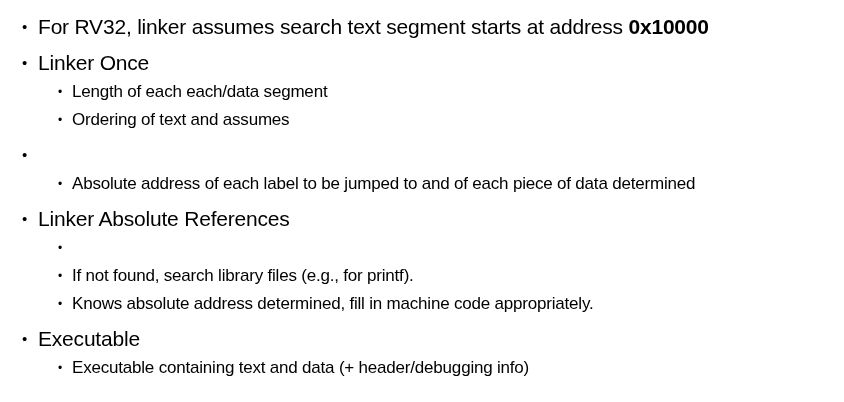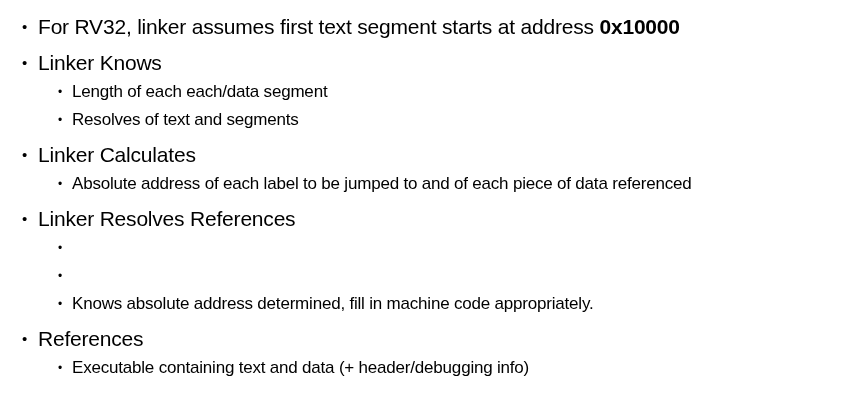--- a/index.html
+++ b/index.html
@@ -56,62 +56,62 @@
   .txt { flex: 0 0 auto; }
   b { font-weight: 700; }
 </style>
 </head>
 <body>
 
 <div class="slide">
 
   <div class="l1 first">
     <span class="bullet">•</span>
-    <span class="txt"><span>For RV32, linker assumes first text segment starts at address </span><b>0x10000</b></span>
+    <span class="txt"><span>For RV32, linker assumes search text segment starts at address </span><b>0x10000</b></span>
   </div>
 
   <div class="l1">
     <span class="bullet">•</span>
-    <span class="txt">Linker Knows</span>
+    <span class="txt">Linker Once</span>
   </div>
   <div class="l2">
     <span class="bullet">•</span>
     <span class="txt">Length of each each/data segment</span>
   </div>
   <div class="l2">
     <span class="bullet">•</span>
-    <span class="txt">Resolves of text and segments</span>
+    <span class="txt">Ordering of text and assumes</span>
   </div>
 
   <div class="l1">
     <span class="bullet">•</span>
-    <span class="txt">Linker Calculates</span>
   </div>
   <div class="l2">
     <span class="bullet">•</span>
-    <span class="txt">Absolute address of each label to be jumped to and of each piece of data referenced</span>
+    <span class="txt">Absolute address of each label to be jumped to and of each piece of data determined</span>
   </div>
 
   <div class="l1">
     <span class="bullet">•</span>
-    <span class="txt">Linker Resolves References</span>
+    <span class="txt">Linker Absolute References</span>
   </div>
   <div class="l2">
     <span class="bullet">•</span>
   </div>
   <div class="l2">
     <span class="bullet">•</span>
+    <span class="txt">If not found, search library files (e.g., for printf).</span>
   </div>
   <div class="l2">
     <span class="bullet">•</span>
     <span class="txt">Knows absolute address determined, fill in machine code appropriately.</span>
   </div>
 
   <div class="l1">
     <span class="bullet">•</span>
-    <span class="txt">References</span>
+    <span class="txt">Executable</span>
   </div>
   <div class="l2">
     <span class="bullet">•</span>
     <span class="txt">Executable containing text and data (+ header/debugging info)</span>
   </div>
 
 </div>
 
 </body></html>

